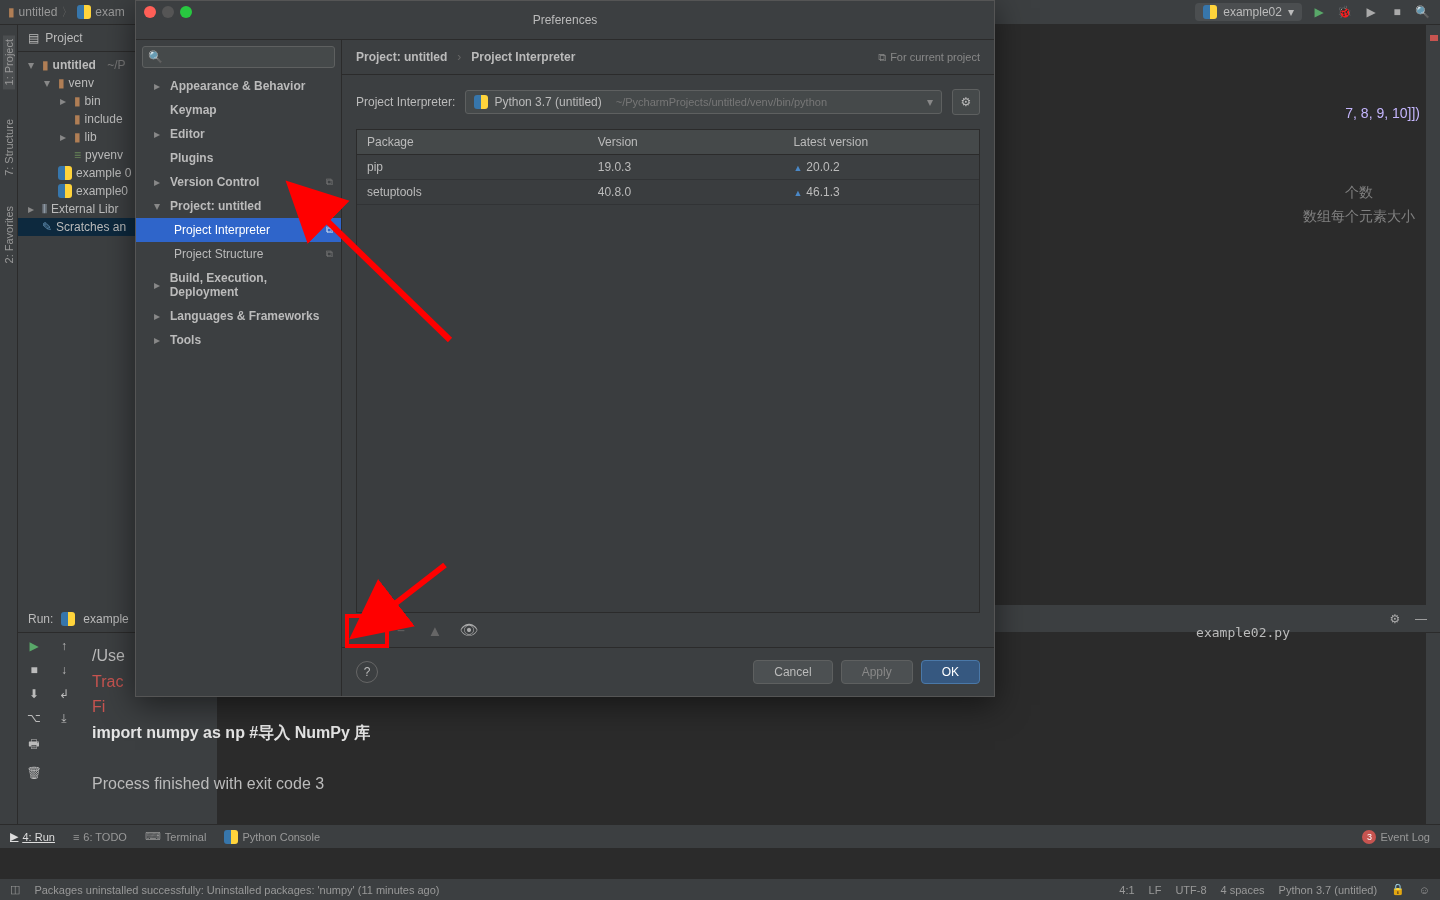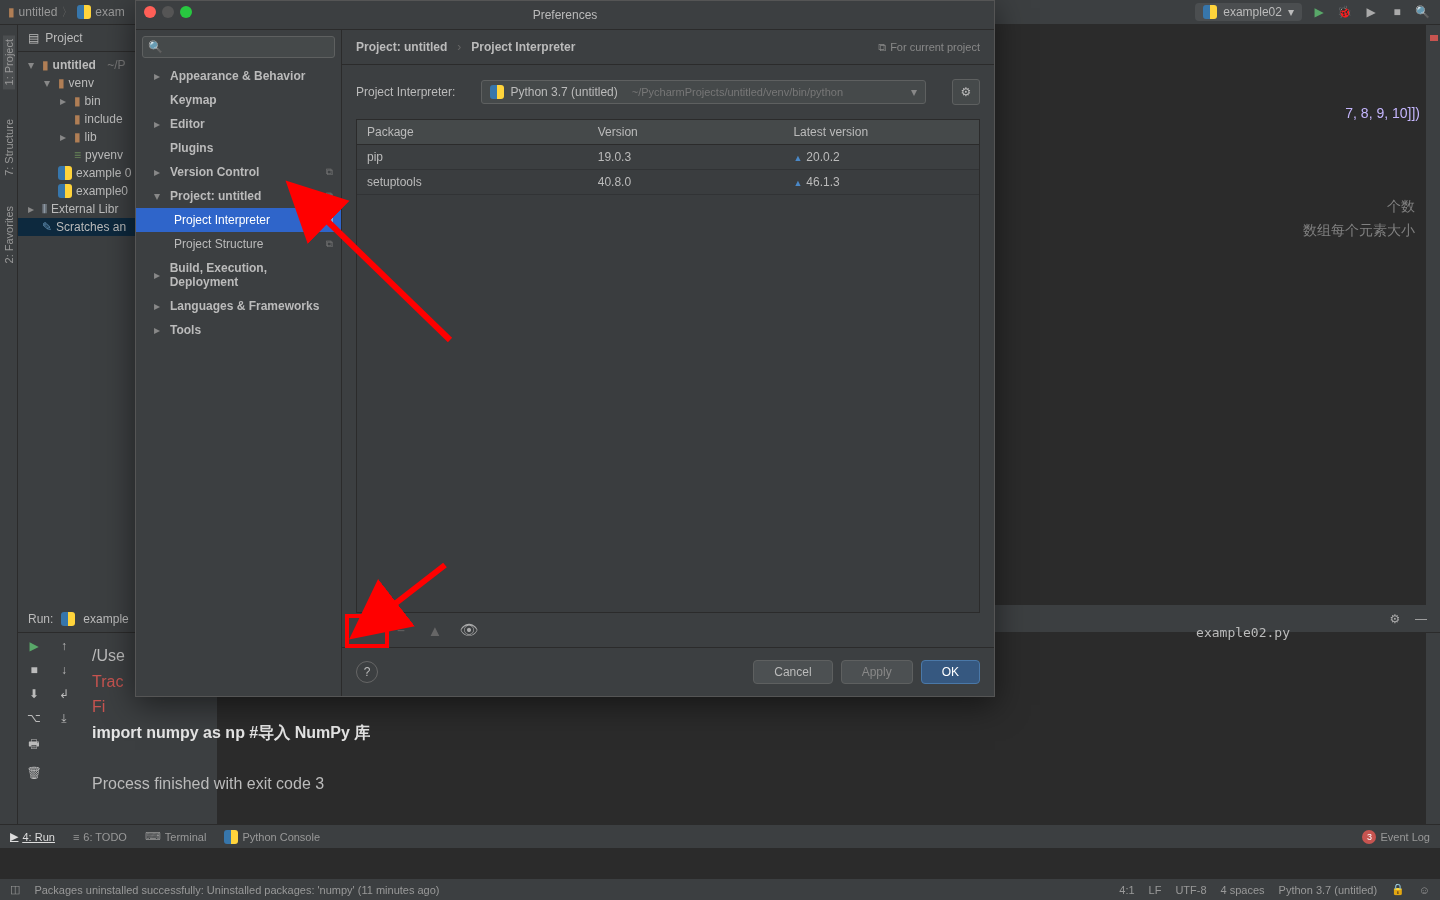--- a/index.html
+++ b/index.html
@@ -21,21 +21,21 @@
 .project-hdr { padding: 6px 10px; display: flex; align-items: center; gap: 6px; border-bottom: 1px solid #2b2b2b; }
 .tree { padding: 4px 0; font-size: 12px; }
 .tree-item { padding: 2px 0 2px 10px; display: flex; align-items: center; gap: 4px; cursor: pointer; }
 .tree-item.sel { background: #0d293e; }
 .indent1 { padding-left: 26px; } .indent2 { padding-left: 42px; }
 .tri { width: 10px; color: #888; }
 .folder-i { color: #b07e55; }
 .editor-area { flex: 1; background: #2b2b2b; position: relative; }
 .code-frag { position: absolute; right: 20px; top: 80px; font-family: Menlo, monospace; font-size: 14px; white-space: pre; color: #a9b7c6; }
 .code-frag .num { color: #c4b5fd; }
-.comment-frag { position: absolute; right: 25px; top: 170px; font-family: Menlo, monospace; color: #808080; font-size: 14px; line-height: 1.7; text-align: right; }
+.comment-frag { position: absolute; right: 25px; top: 156px; font-family: Menlo, monospace; color: #808080; font-size: 14px; line-height: 1.7; text-align: center; }
 
 .err-stripe { position:absolute; right:0; top:0; bottom:0; width:14px; background:#3c3f41; }
 .err-stripe .mark { position:absolute; right:2px; top:10px; width:8px; height:6px; background:#c75450; }
 .run-hdr { height: 28px; background: #3c3f41; display: flex; align-items: center; padding: 0 10px; gap: 8px; border-bottom: 1px solid #2b2b2b; }
 .run-body { flex: 1; display: flex; }
 .run-gutter { width: 32px; background: #3c3f41; display: flex; flex-direction: column; align-items: center; padding-top: 6px; gap: 10px; }
 .run-console { flex: 1; padding: 10px 14px; font-family: Menlo, monospace; font-size: 16px; line-height: 1.6; }
 .run-console .red { color: #e5e5e5; font-weight: bold; }
 .run-console .redb { color: #c75450; }
 
@@ -45,21 +45,21 @@
 .btm-tools .t.sel { color: #ddd; text-decoration: underline; }
 .btm-tools .spacer { flex: 1; }
 .badge-r { background:#c75450; color:#fff; border-radius:50%; width:14px; height:14px; display:inline-flex; align-items:center; justify-content:center; font-size:9px; }
 
 
 .statusbar { height: 22px; background: #3c3f41; display: flex; align-items: center; padding: 0 10px; font-size: 11px; color: #999; gap: 14px; border-top: 1px solid #2b2b2b; }
 .statusbar .spacer { flex: 1; }
 
 
 .prefs { position: absolute; left: 135px; top: 0; width: 860px; height: 697px; background: #3c3f41; border: 1px solid #555; box-shadow: 0 8px 30px rgba(0,0,0,0.5); display: flex; flex-direction: column; }
-.prefs-title { height: 29px; background: #3c3f41; display: flex; align-items: center; justify-content: center; position: relative; border-bottom: 1px solid #2b2b2b; }
+.prefs-title { height: 39px; background: #3c3f41; display: flex; align-items: center; justify-content: center; position: relative; border-bottom: 1px solid #2b2b2b; }
 .traffic { position: absolute; left: 8px; top: 5px; display: flex; gap: 6px; }
 .traffic span { width: 12px; height: 12px; border-radius: 50%; display: inline-block; }
 .tl-r { background: #ff5f57; } .tl-y { background: #555; } .tl-g { background: #28c840; }
 .prefs-body { flex: 1; display: flex; min-height: 0; }
 .prefs-side { width: 206px; border-right: 1px solid #2b2b2b; display: flex; flex-direction: column; }
 .prefs-search { padding: 6px; }
 .prefs-search input { width: 100%; background: #45494a; border: 1px solid #5e6060; color: #bbb; padding: 3px 20px; border-radius: 3px; font-size: 12px; }
 .prefs-search { position: relative; }
 .prefs-search .mag { position: absolute; left: 12px; top: 10px; color: #888; }
 .cat-list { flex: 1; overflow: auto; }
@@ -67,21 +67,21 @@
 .cat .arr { width: 10px; color: #888; }
 .cat.sel { background: #2f65ca; color: #fff; }
 .cat.sub { padding-left: 38px; }
 .cat .copy-i { margin-left: auto; color: #777; font-size: 10px; }
 
 .prefs-main { flex: 1; display: flex; flex-direction: column; }
 .prefs-crumb { padding: 10px 14px; display: flex; align-items: center; gap: 10px; border-bottom: 1px solid #2b2b2b; }
 .prefs-crumb .c1 { color: #bbb; font-weight: 600; }
 .prefs-crumb .sep { color: #666; }
 .prefs-crumb .hint { margin-left: auto; color: #888; display: flex; align-items: center; gap: 4px; font-size: 11px; }
-.interp-row { padding: 14px; display: flex; align-items: center; gap: 26px; }
+.interp-row { padding: 14px; display: flex; align-items: center; gap: 10px; }
 .interp-select { flex: 1; background: #45494a; border: 1px solid #5e6060; padding: 4px 8px; border-radius: 3px; display: flex; align-items: center; gap: 6px; }
 .interp-select .path { color: #777; font-size: 11px; margin-left: 8px; }
 .interp-select .dd { margin-left: auto; color: #888; }
 .gear-btn { width: 28px; height: 26px; background: #45494a; border: 1px solid #5e6060; border-radius: 3px; display: flex; align-items: center; justify-content: center; cursor: pointer; }
 
 .pkg-table { margin: 0 14px; border: 1px solid #2b2b2b; flex: 1; display: flex; flex-direction: column; background: #3a3d3f; }
 .pkg-head { display: flex; background: #45494a; border-bottom: 1px solid #2b2b2b; }
 .pkg-head div, .pkg-row div { padding: 5px 10px; }
 .col-p { flex: 1.2; } .col-v { flex: 1; } .col-l { flex: 1; }
 .pkg-row { display: flex; border-bottom: 1px solid #313335; }

